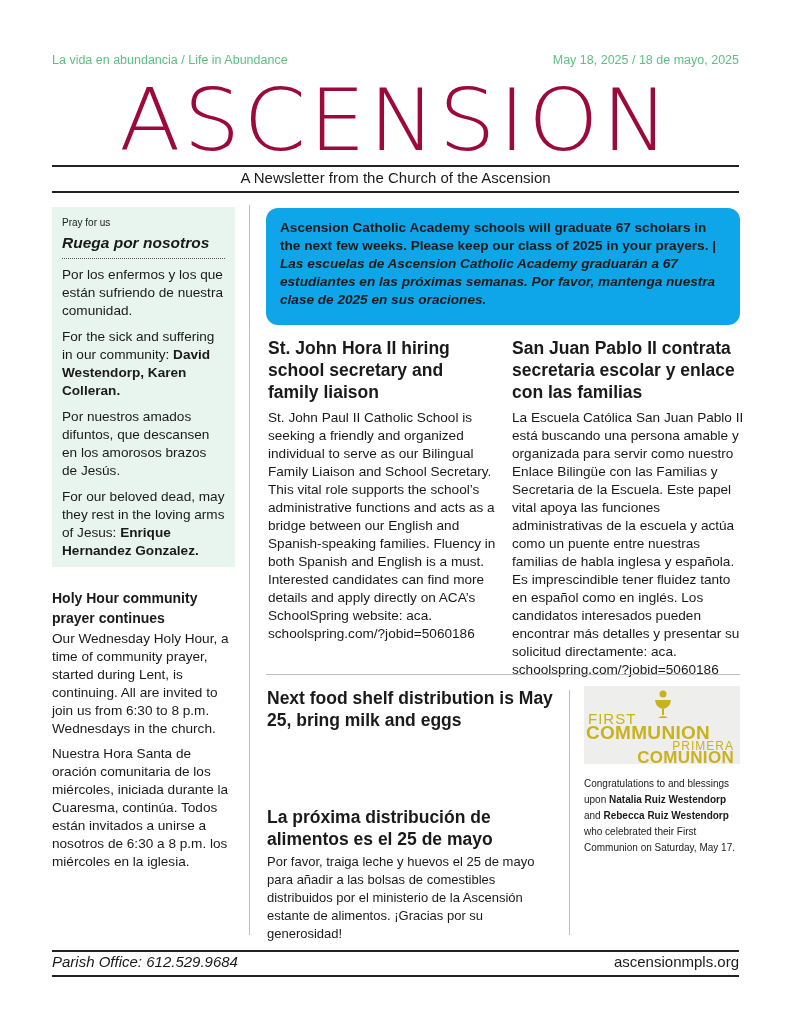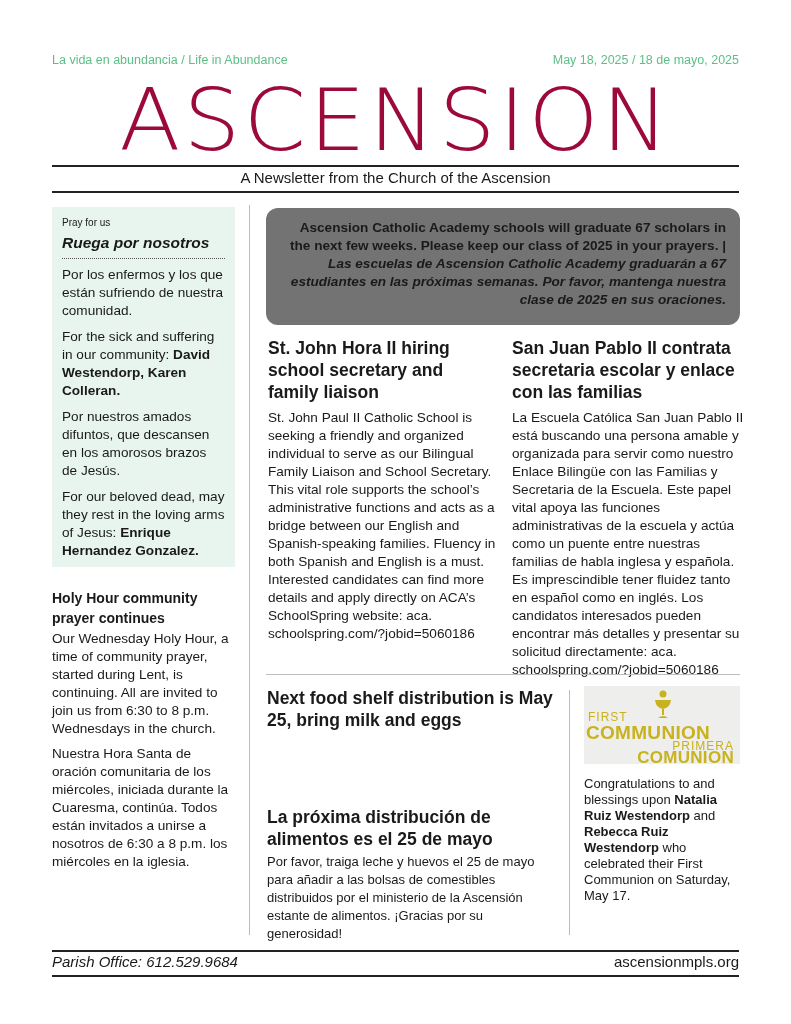--- a/index.html
+++ b/index.html
@@ -23,40 +23,40 @@
   .pray-p { font-size: 13.6px; line-height: 18px; margin-bottom: 8px; }
   .pray-p b { font-weight: bold; }
 
   .left-col { position: absolute; left: 52px; width: 185px; }
   .h-sec { font-weight: bold; font-size: 14px; line-height: 20px; }
   .body-p { font-size: 13.6px; line-height: 18px; }
 
   .vrule-left { position: absolute; left: 249px; top: 205px; width: 1px; height: 730px; background: #bdbdbd; }
 
   
-  .banner { position: absolute; top: 208px; left: 266px; width: 474px; height: 117px; background: #737373; border-radius: 12px; padding: 11px 14px; font-size: 13.6px; line-height: 18px; font-weight: bold; text-align: right; }
+  .banner { position: absolute; top: 208px; left: 266px; width: 474px; height: 117px; background: #0ea5e9; border-radius: 12px; padding: 11px 14px; font-size: 13.6px; line-height: 18px; font-weight: bold; }
   .banner i { font-style: italic; }
 
   .col-mid { position: absolute; left: 268px; width: 232px; }
   .col-right { position: absolute; left: 512px; width: 232px; }
   .h-big { font-weight: bold; font-size: 17.5px; line-height: 22px; }
 
   .hrule-mid { position: absolute; top: 674px; left: 266px; width: 474px; height: 1px; background: #bdbdbd; }
   .vrule-right { position: absolute; left: 569px; top: 690px; width: 1px; height: 245px; background: #bdbdbd; }
 
   .food-col { position: absolute; left: 267px; width: 296px; }
 
   .fc-image { position: absolute; top: 686px; left: 584px; width: 156px; height: 78px; background: #eeeeec; overflow: hidden; }
-  .fc-first { position: absolute; left: 4px; top: 24px; font-size: 12px; color: #c8b21e; letter-spacing: 1px; }
+  .fc-first { position: absolute; left: 4px; top: 24px; font-size: 15px; color: #c8b21e; letter-spacing: 1px; }
   .fc-communion { position: absolute; left: 2px; top: 36px; font-size: 19px; font-weight: bold; color: #c8b21e; letter-spacing: 0.3px; }
   .fc-primera { position: absolute; right: 6px; top: 53px; font-size: 12px; color: #c8b21e; letter-spacing: 1px; }
   .fc-comunion { position: absolute; right: 6px; top: 62px; font-size: 17px; font-weight: bold; color: #c8b21e; letter-spacing: 0.3px; }
   .fc-chalice { position: absolute; left: 68px; top: 4px; width: 22px; height: 30px; }
 
-  .fc-text { position: absolute; top: 776px; left: 584px; width: 160px; font-size: 13px; line-height: 16px; }
+  .fc-text { position: absolute; top: 776px; left: 584px; width: 160px; font-size: 10px; line-height: 16px; }
 
   .foot-rule-top { position: absolute; top: 950px; left: 52px; right: 52px; height: 1.5px; background: #222; }
   .footer { position: absolute; top: 953px; left: 52px; right: 52px; height: 20px; font-size: 15px; }
   .footer .l { position: absolute; left: 0; top: 0; font-style: italic; }
   .footer .r { position: absolute; right: 0; top: 0; }
   .foot-rule-bot { position: absolute; top: 975px; left: 52px; right: 52px; height: 1.5px; background: #222; }
 </style>
 </head>
 <body>
 

